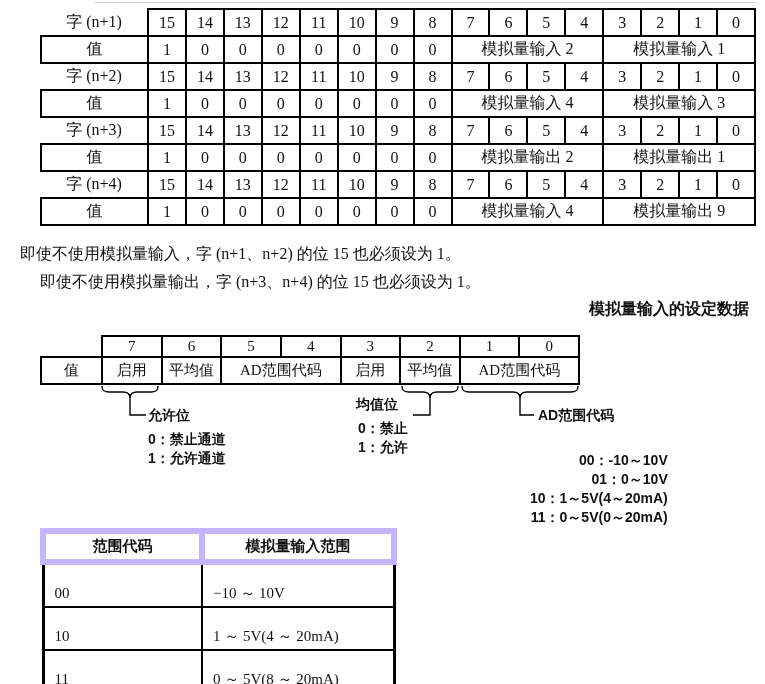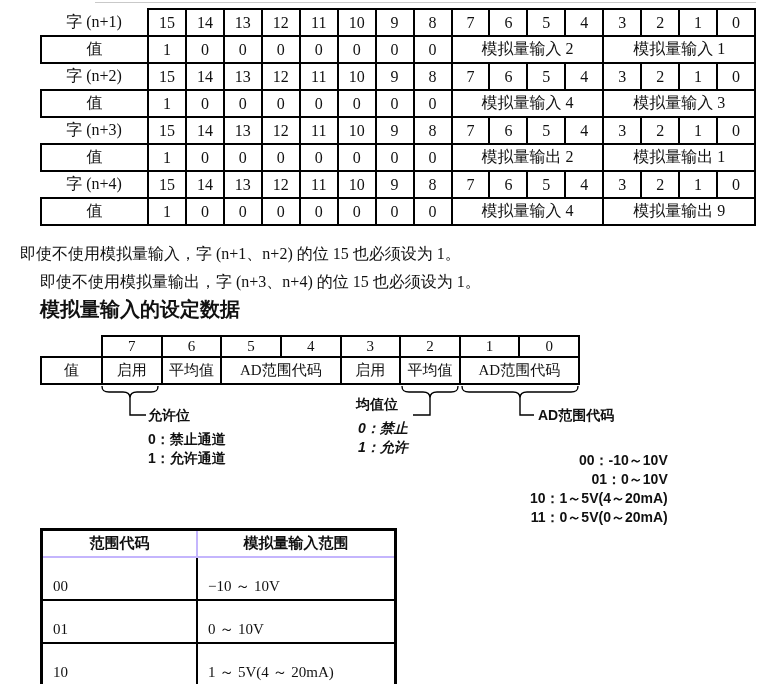--- a/index.html
+++ b/index.html
@@ -14,43 +14,43 @@
   table{border-collapse:collapse;}
   .word-table{margin:8px 0 0 40px;table-layout:fixed;width:716px;}
   .word-table td{border:2px solid #000;height:25px;padding:0;text-align:center;font-size:16px;overflow:hidden;white-space:nowrap;}
   .word-table td:first-child{width:106px;}
   .word-table td.word-label{border-left:none;border-top:none;}
 
   
   .notes p{margin:0 0 0 40px;font-size:16px;line-height:28px;}
   .notes p:first-child{margin-top:14px;margin-left:20px;}
   .section-heading{margin:3px 16px 0 40px;font-family:"Liberation Sans","DejaVu Sans",sans-serif;
-    font-size:20px;font-weight:700;line-height:20px;}
+    font-size:16px;font-weight:700;line-height:20px;text-align:right;}
 
   
   .settings-table{margin:16px 0 0 40px;table-layout:fixed;width:540px;}
   .settings-table td{border:2px solid #000;padding:0;text-align:center;font-size:15px;overflow:hidden;white-space:nowrap;}
   .settings-table td:first-child{width:60px;}
   .settings-table tr.bits td{height:19px;}
   .settings-table tr.vals td{height:25px;}
   .settings-table td.no-cell{border:none;}
 
   
   .annotation-area{position:relative;width:765px;height:121px;
     font-family:"Liberation Sans","DejaVu Sans",sans-serif;font-weight:600;font-size:14px;}
   .annotation-area svg{position:absolute;left:0;top:0;}
   .ann{position:absolute;line-height:19px;}
   .ann .ann-items{margin-top:5px;text-align:right;}
-  .ann-avg .ann-items{padding-left:2px;font-style:italic;}
+  .ann-avg .ann-items{padding-left:2px;}
   .ann-range .ann-title{padding-left:10px;}
   .ann-range .ann-items{padding-left:2px;margin-top:26px;}
 
   
   .range-table{margin:22px 0 0 40px;border:3px solid #000;table-layout:fixed;width:357px;}
-  .range-table th{border:2px solid #c4b5fd;height:25px;padding:0;text-align:center;
+  .range-table th{border:6px solid #c4b5fd;height:25px;padding:0;text-align:center;
     font-family:"Liberation Sans","DejaVu Sans",sans-serif;font-size:15px;font-weight:700;}
   .range-table th:first-child{width:153px;}
   .range-table td{border:2px solid #000;height:25px;padding:16px 0 0 10px;text-align:left;font-size:15px;white-space:nowrap;}
 </style>
 </head>
 <body>
 
 <div class="crop-artifact"></div>
 
 <table class="word-table" id="wordTable">
@@ -259,24 +259,20 @@
     <tbody>
       <tr>
         <th>范围代码</th>
         <th>模拟量输入范围</th>
       </tr>
       <tr>
         <td>00</td>
         <td>−10 ～ 10V</td>
       </tr>
       <tr>
-        <td>01</td>
-        <td>0 ～ 10V</td>
-      </tr>
-      <tr>
         <td>10</td>
         <td>1 ～ 5V(4 ～ 20mA)</td>
       </tr>
       <tr>
         <td>11</td>
         <td>0 ～ 5V(8 ～ 20mA)</td>
       </tr>
     </tbody>
   </table>
 

